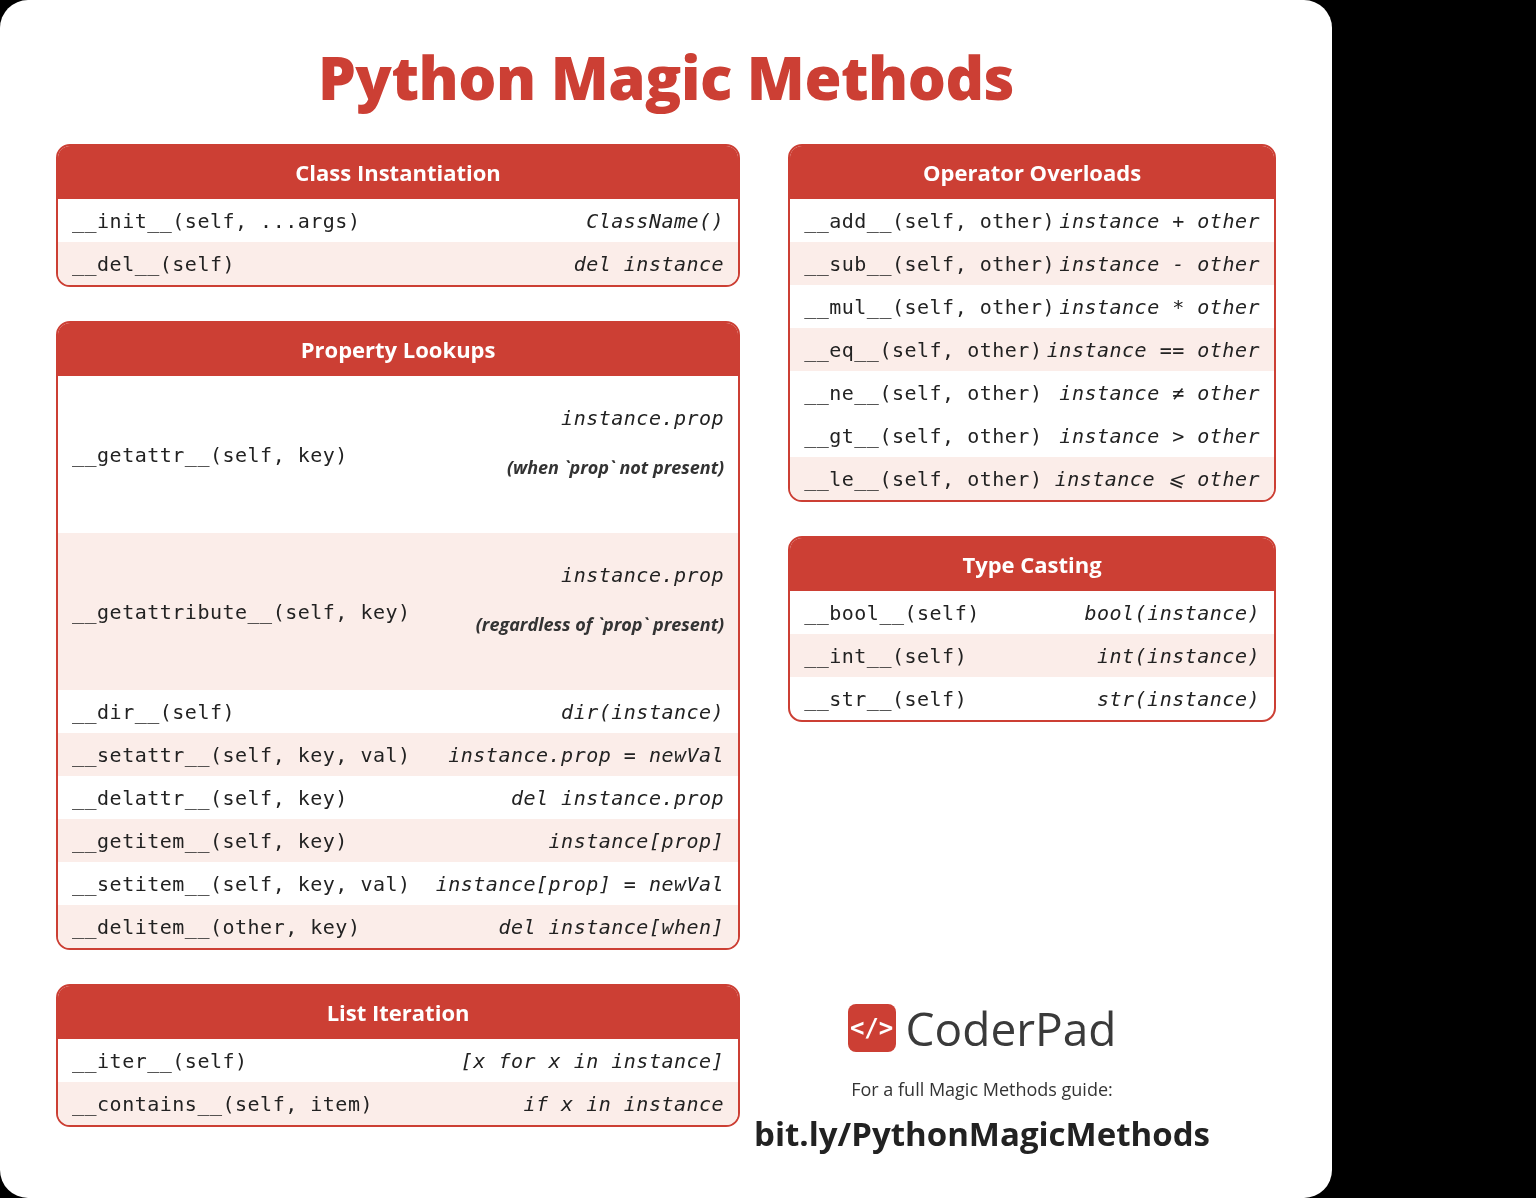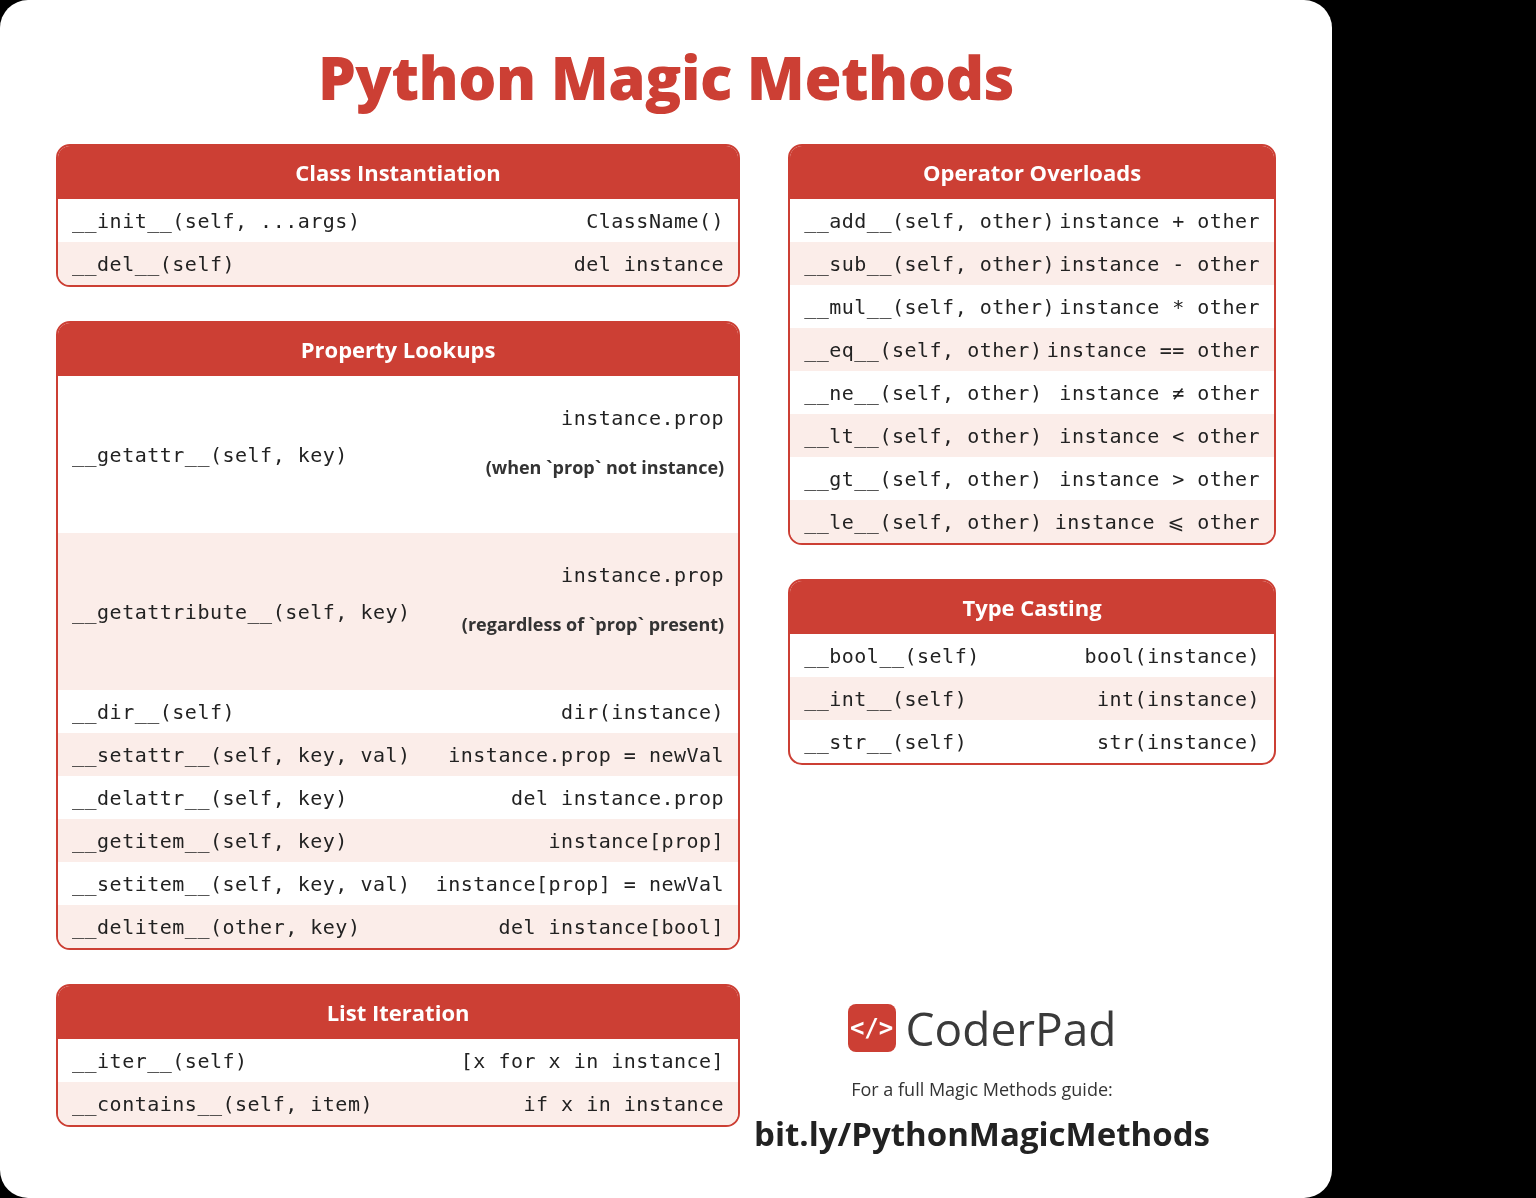--- a/index.html
+++ b/index.html
@@ -70,20 +70,21 @@
   }
   .row.alt {
     background: var(--stripe);
   }
   .row .left {
     white-space: pre;
   }
   .row .right {
     text-align: right;
     white-space: pre;
+    font-style: italic;
   }
   .row .right .note {
     display: block;
     font-family: "Segoe UI", "Open Sans", Arial, sans-serif;
     font-weight: 700;
     font-size: 18px;
     letter-spacing: 0;
     color: #333;
     margin-top: 1px;
   }
@@ -157,21 +158,21 @@
         </div>
       </div>
 
       <div class="card">
         <div class="card-header">Property Lookups</div>
 
         <div class="row tall">
           <span class="left">__getattr__(self, key)</span>
           <span class="right">
             <span>instance.prop</span>
-            <span class="note">(when `prop` not instance)</span>
+            <span class="note">(when `prop` not present)</span>
           </span>
         </div>
         <div class="row tall alt">
           <span class="left">__getattribute__(self, key)</span>
           <span class="right">
             <span>instance.prop</span>
             <span class="note">(regardless of `prop` present)</span>
           </span>
         </div>
         <div class="row">
@@ -189,21 +190,21 @@
         <div class="row alt">
           <span class="left">__getitem__(self, key)</span>
           <span class="right">instance[prop]</span>
         </div>
         <div class="row">
           <span class="left">__setitem__(self, key, val)</span>
           <span class="right">instance[prop] = newVal</span>
         </div>
         <div class="row alt">
           <span class="left">__delitem__(other, key)</span>
-          <span class="right">del instance[bool]</span>
+          <span class="right">del instance[when]</span>
         </div>
       </div>
 
       <div class="card">
         <div class="card-header">List Iteration</div>
         <div class="row">
           <span class="left">__iter__(self)</span>
           <span class="right">[x for x in instance]</span>
         </div>
         <div class="row alt">
@@ -230,24 +231,20 @@
           <span class="left">__mul__(self, other)</span>
           <span class="right">instance * other</span>
         </div>
         <div class="row alt">
           <span class="left">__eq__(self, other)</span>
           <span class="right">instance == other</span>
         </div>
         <div class="row">
           <span class="left">__ne__(self, other)</span>
           <span class="right">instance ≠ other</span>
-        </div>
-        <div class="row alt">
-          <span class="left">__lt__(self, other)</span>
-          <span class="right">instance &lt; other</span>
         </div>
         <div class="row">
           <span class="left">__gt__(self, other)</span>
           <span class="right">instance &gt; other</span>
         </div>
         <div class="row alt">
           <span class="left">__le__(self, other)</span>
           <span class="right">instance ⩽ other</span>
         </div>
       </div>

